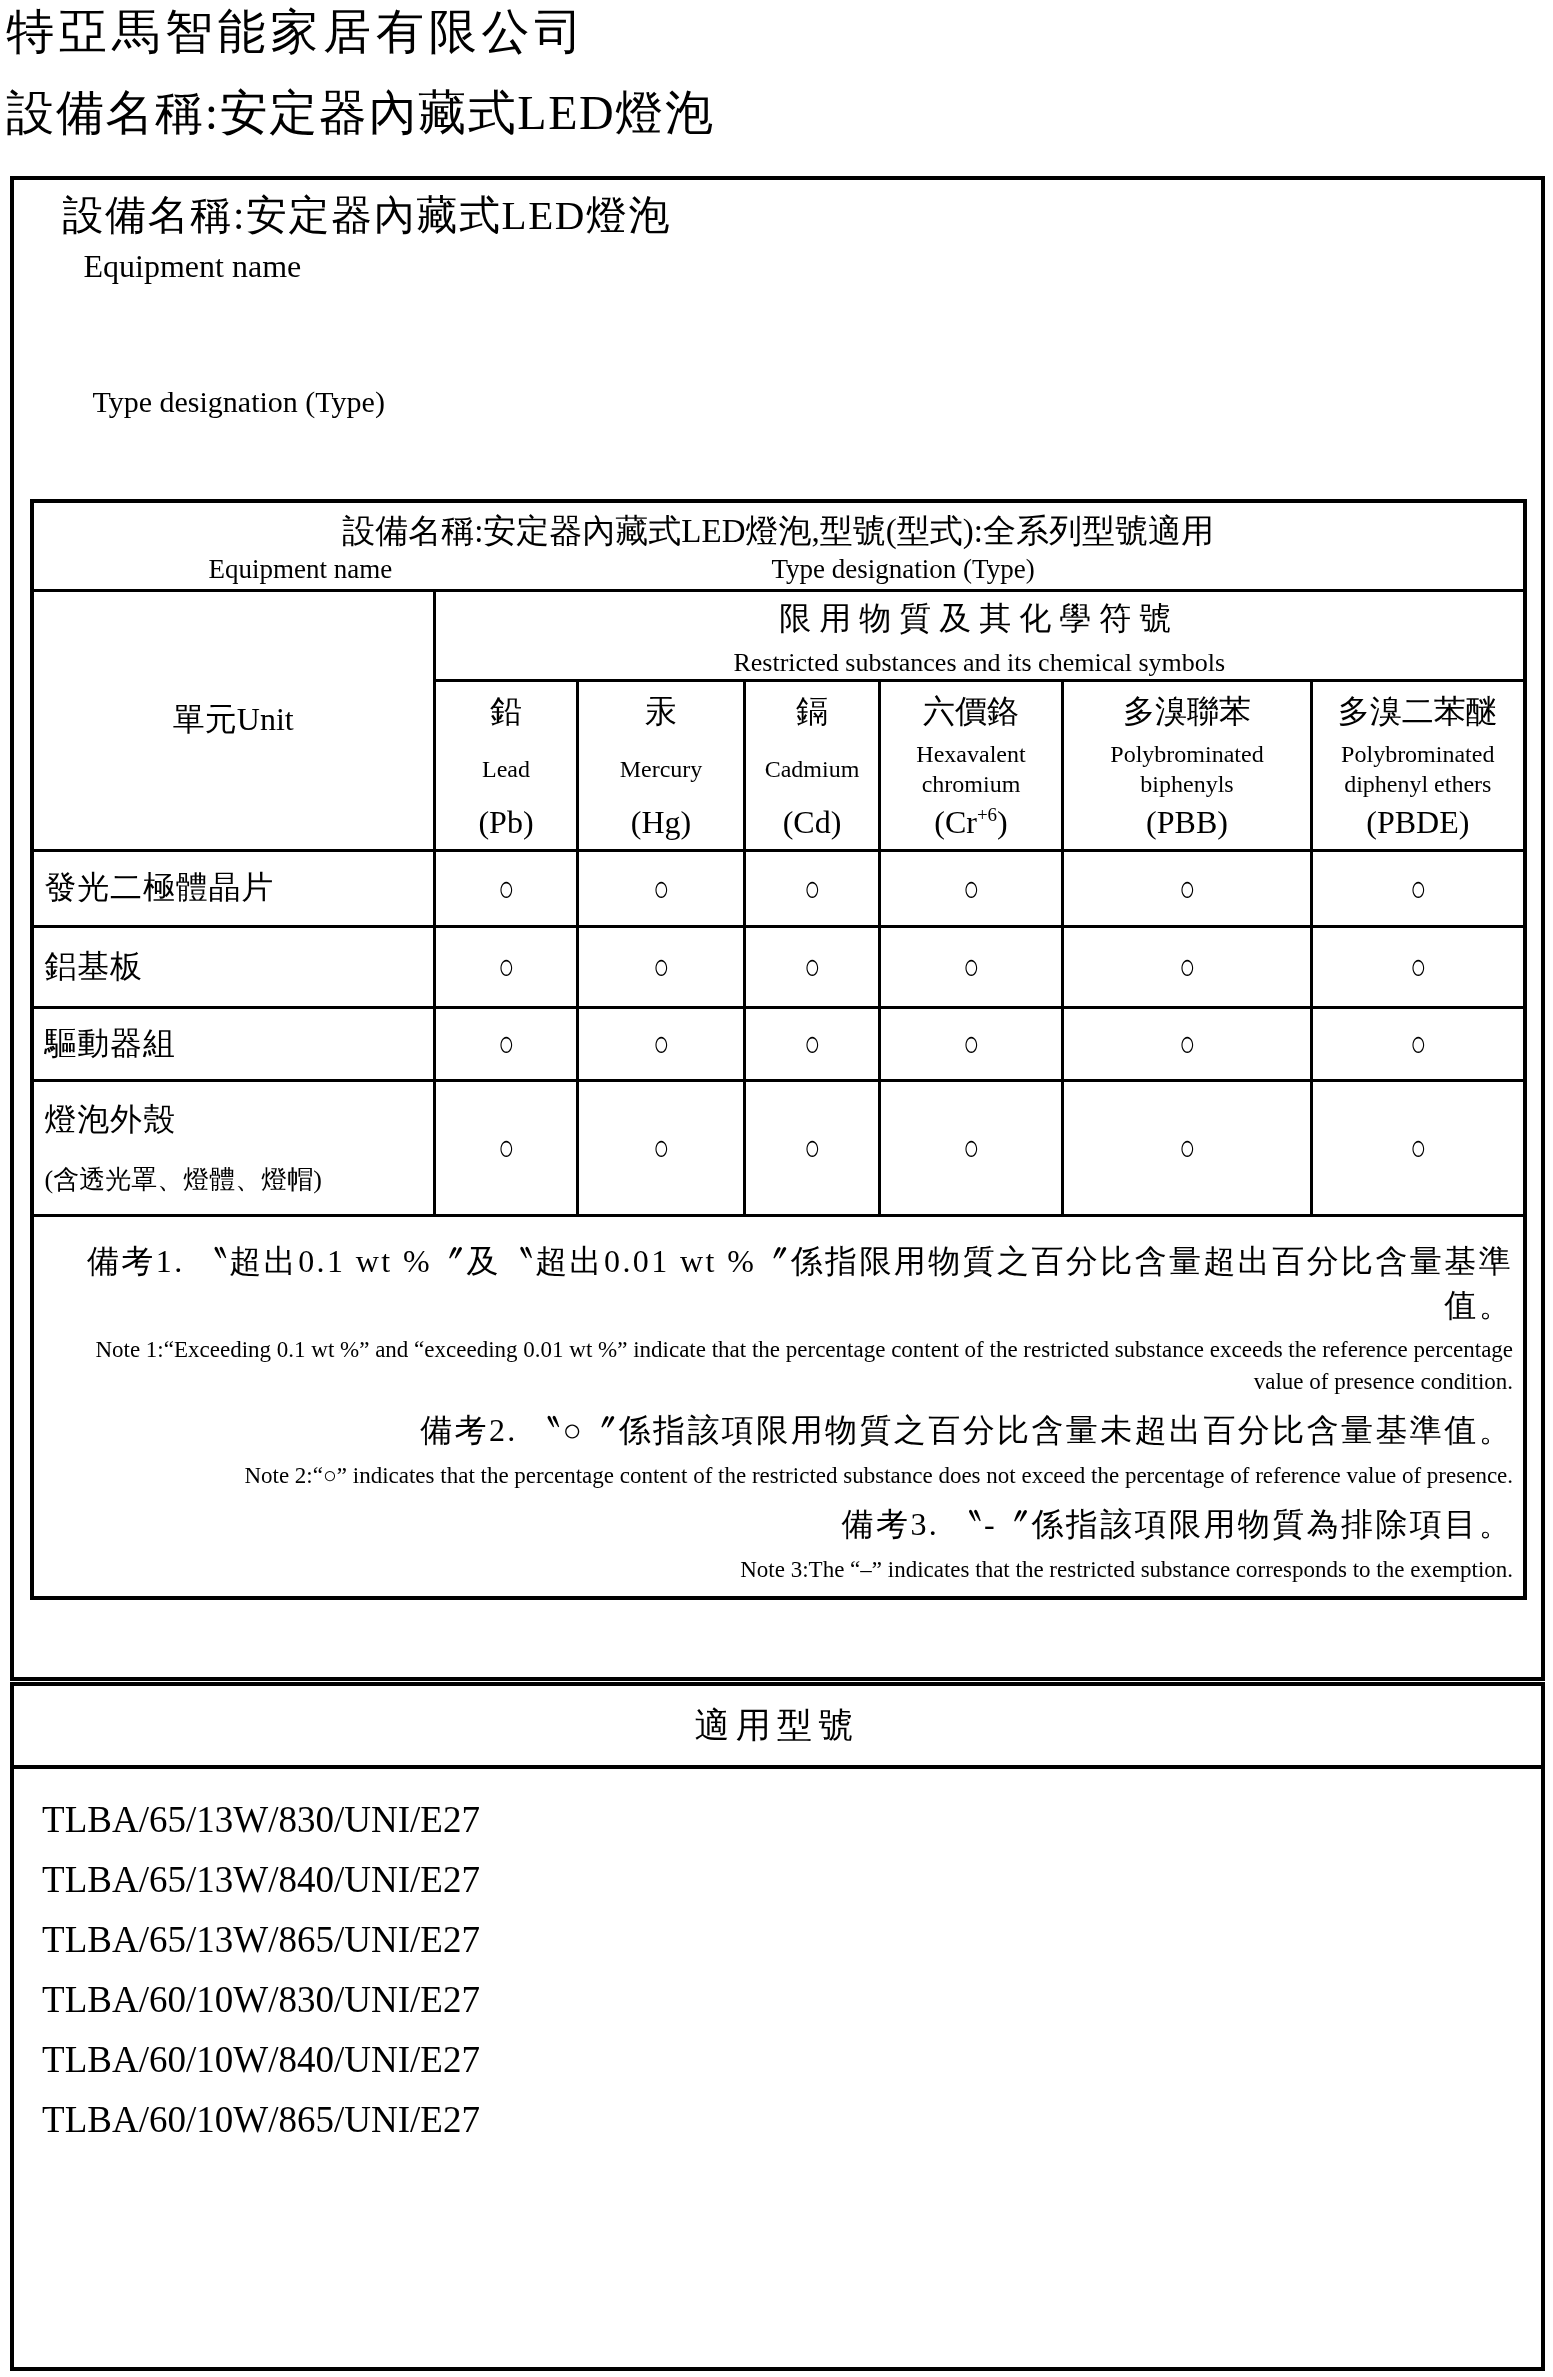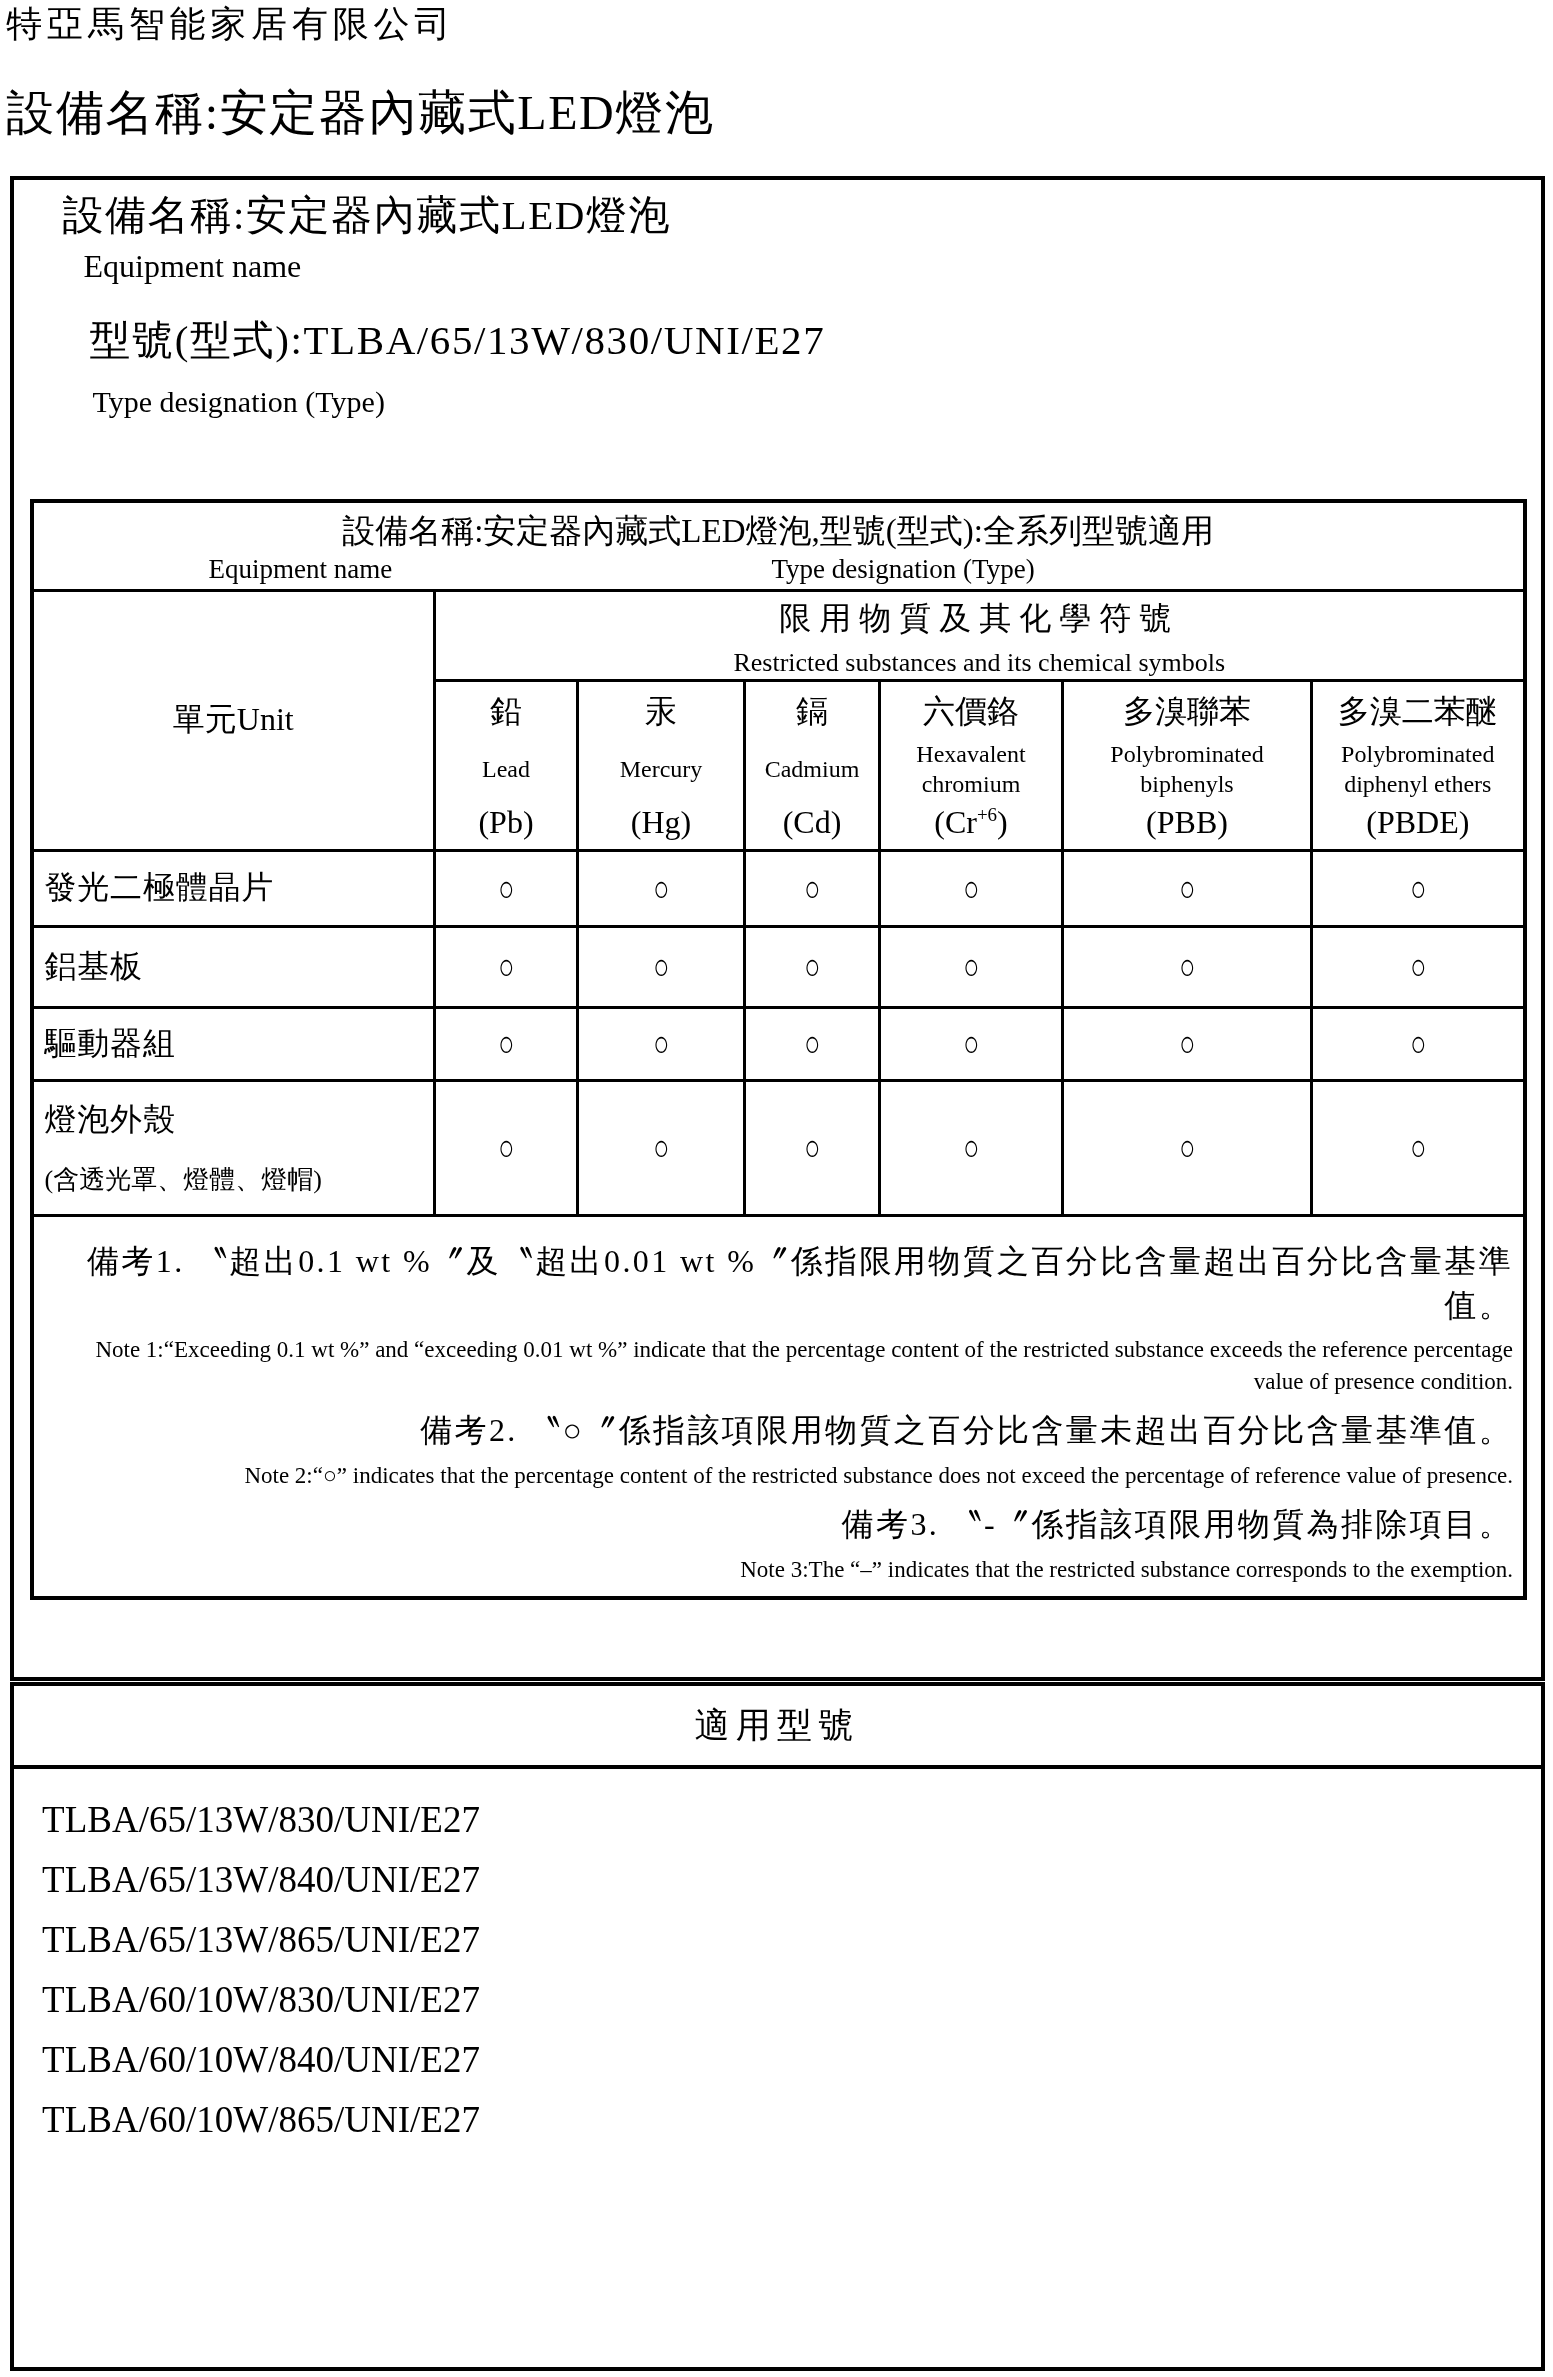--- a/index.html
+++ b/index.html
@@ -5,21 +5,21 @@
   html,body { margin:0; padding:0; background:#ffffff; }
   .page {
     position:relative;
     width:1554px; height:2377px;
     background:#ffffff; color:#000000;
     font-family:"Liberation Serif","DejaVu Serif",serif;
     overflow:hidden;
   }
   .company-title {
     position:absolute; left:6.3px; top:0px;
-    font-size:36px; letter-spacing:4.8px; white-space:nowrap;
+    font-size:48px; letter-spacing:4.8px; white-space:nowrap;
   }
   .device-title {
     position:absolute; left:6.3px; top:81px;
     font-size:48px; letter-spacing:1.6px; white-space:nowrap;
   }
   .box1 {
     position:absolute; left:9.5px; top:176px;
     width:1535px; height:1505px;
     border:4.8px solid #000; box-sizing:border-box;
   }
@@ -97,21 +97,20 @@
 <body>
 
 <div class="page">
 
   <div class="company-title">特亞馬智能家居有限公司</div>
   <div class="device-title">設備名稱:安定器內藏式LED燈泡</div>
 
   <div class="box1">
     <div class="eq-zh">設備名稱:安定器內藏式LED燈泡</div>
     <div class="eq-en">Equipment name</div>
-    <div class="type-zh">型號(型式):TLBA/65/13W/830/UNI/E27</div>
     <div class="type-en">Type designation (Type)</div>
 
     <table class="rohs">
       <colgroup>
         <col style="width:403px">
           <col style="width:143px">
           <col style="width:167px">
         <col style="width:135px">
           <col style="width:183px">
           <col style="width:249px">

